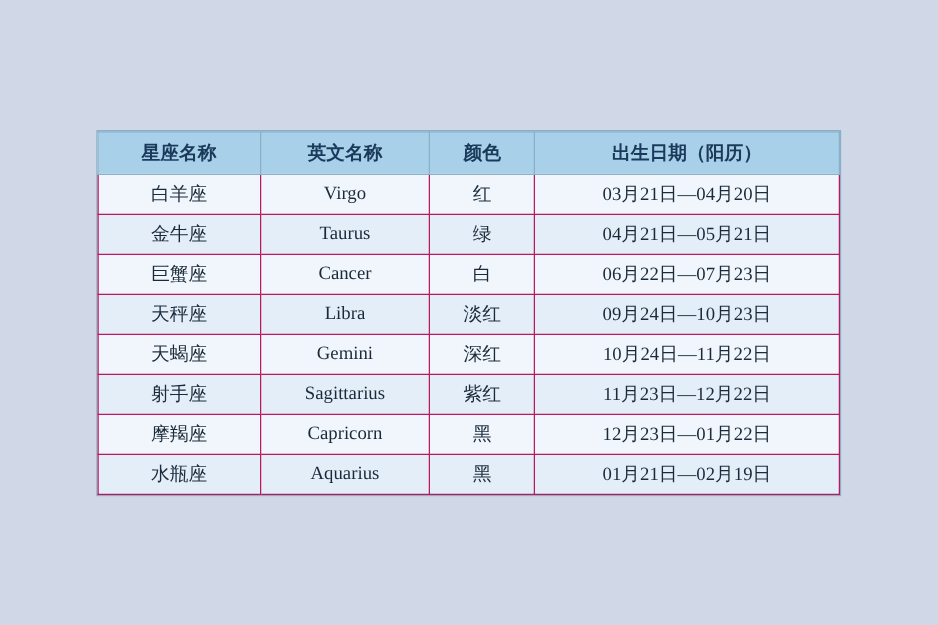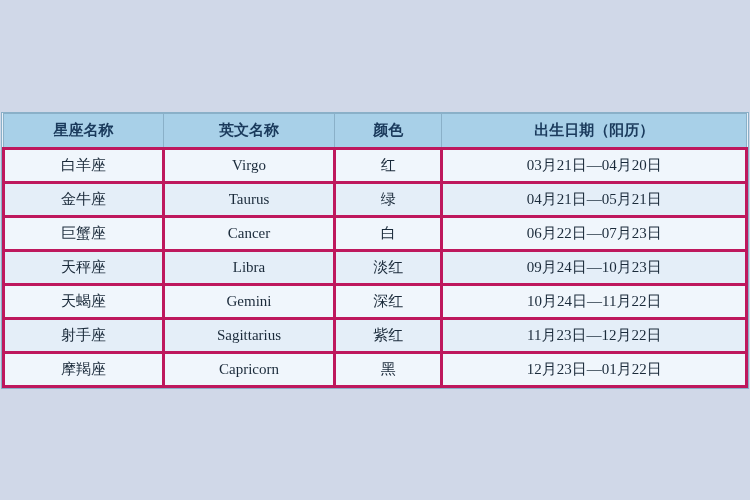--- a/index.html
+++ b/index.html
@@ -13,21 +13,21 @@
       background-color: #d0d8e8;
       display: flex;
       align-items: center;
       justify-content: center;
       font-family: "SimSun", "宋体", serif;
       font-size: 15px;
     }
     .table-container {
       background-color: #e8f0f8;
       border: 1px solid #8ab0c8;
-      width: 748px;
+      width: 596px;
     }
     table {
       width: 100%;
       border-collapse: collapse;
     }
     thead tr {
       background-color: #a8d0e8;
     }
     thead th {
       border: 1px solid #8ab0c8;
@@ -37,21 +37,21 @@
       color: #1a3a5c;
       font-size: 15px;
     }
     tbody tr {
       background-color: #f0f6fc;
     }
     tbody tr:nth-child(even) {
       background-color: #e4eef8;
     }
     tbody td {
-      border: 3px solid #be185d;
+      border: 1px solid #be185d;
       padding: 6px 12px;
       text-align: center;
       color: #1a2a3a;
       font-size: 15px;
     }
   </style>
 </head>
 <body>
 
 <div class="table-container">
@@ -100,15 +100,21 @@
           <td>Sagittarius</td>
           <td>紫红</td>
           <td>11月23日—12月22日</td>
         </tr>
         <tr>
           <td>摩羯座</td>
           <td>Capricorn</td>
           <td>黑</td>
           <td>12月23日—01月22日</td>
         </tr>
+        <tr>
+          <td>水瓶座</td>
+          <td>Aquarius</td>
+          <td>黑</td>
+          <td>01月21日—02月19日</td>
+        </tr>
       </tbody>
   </table>
 </div>
 
 </body></html>

